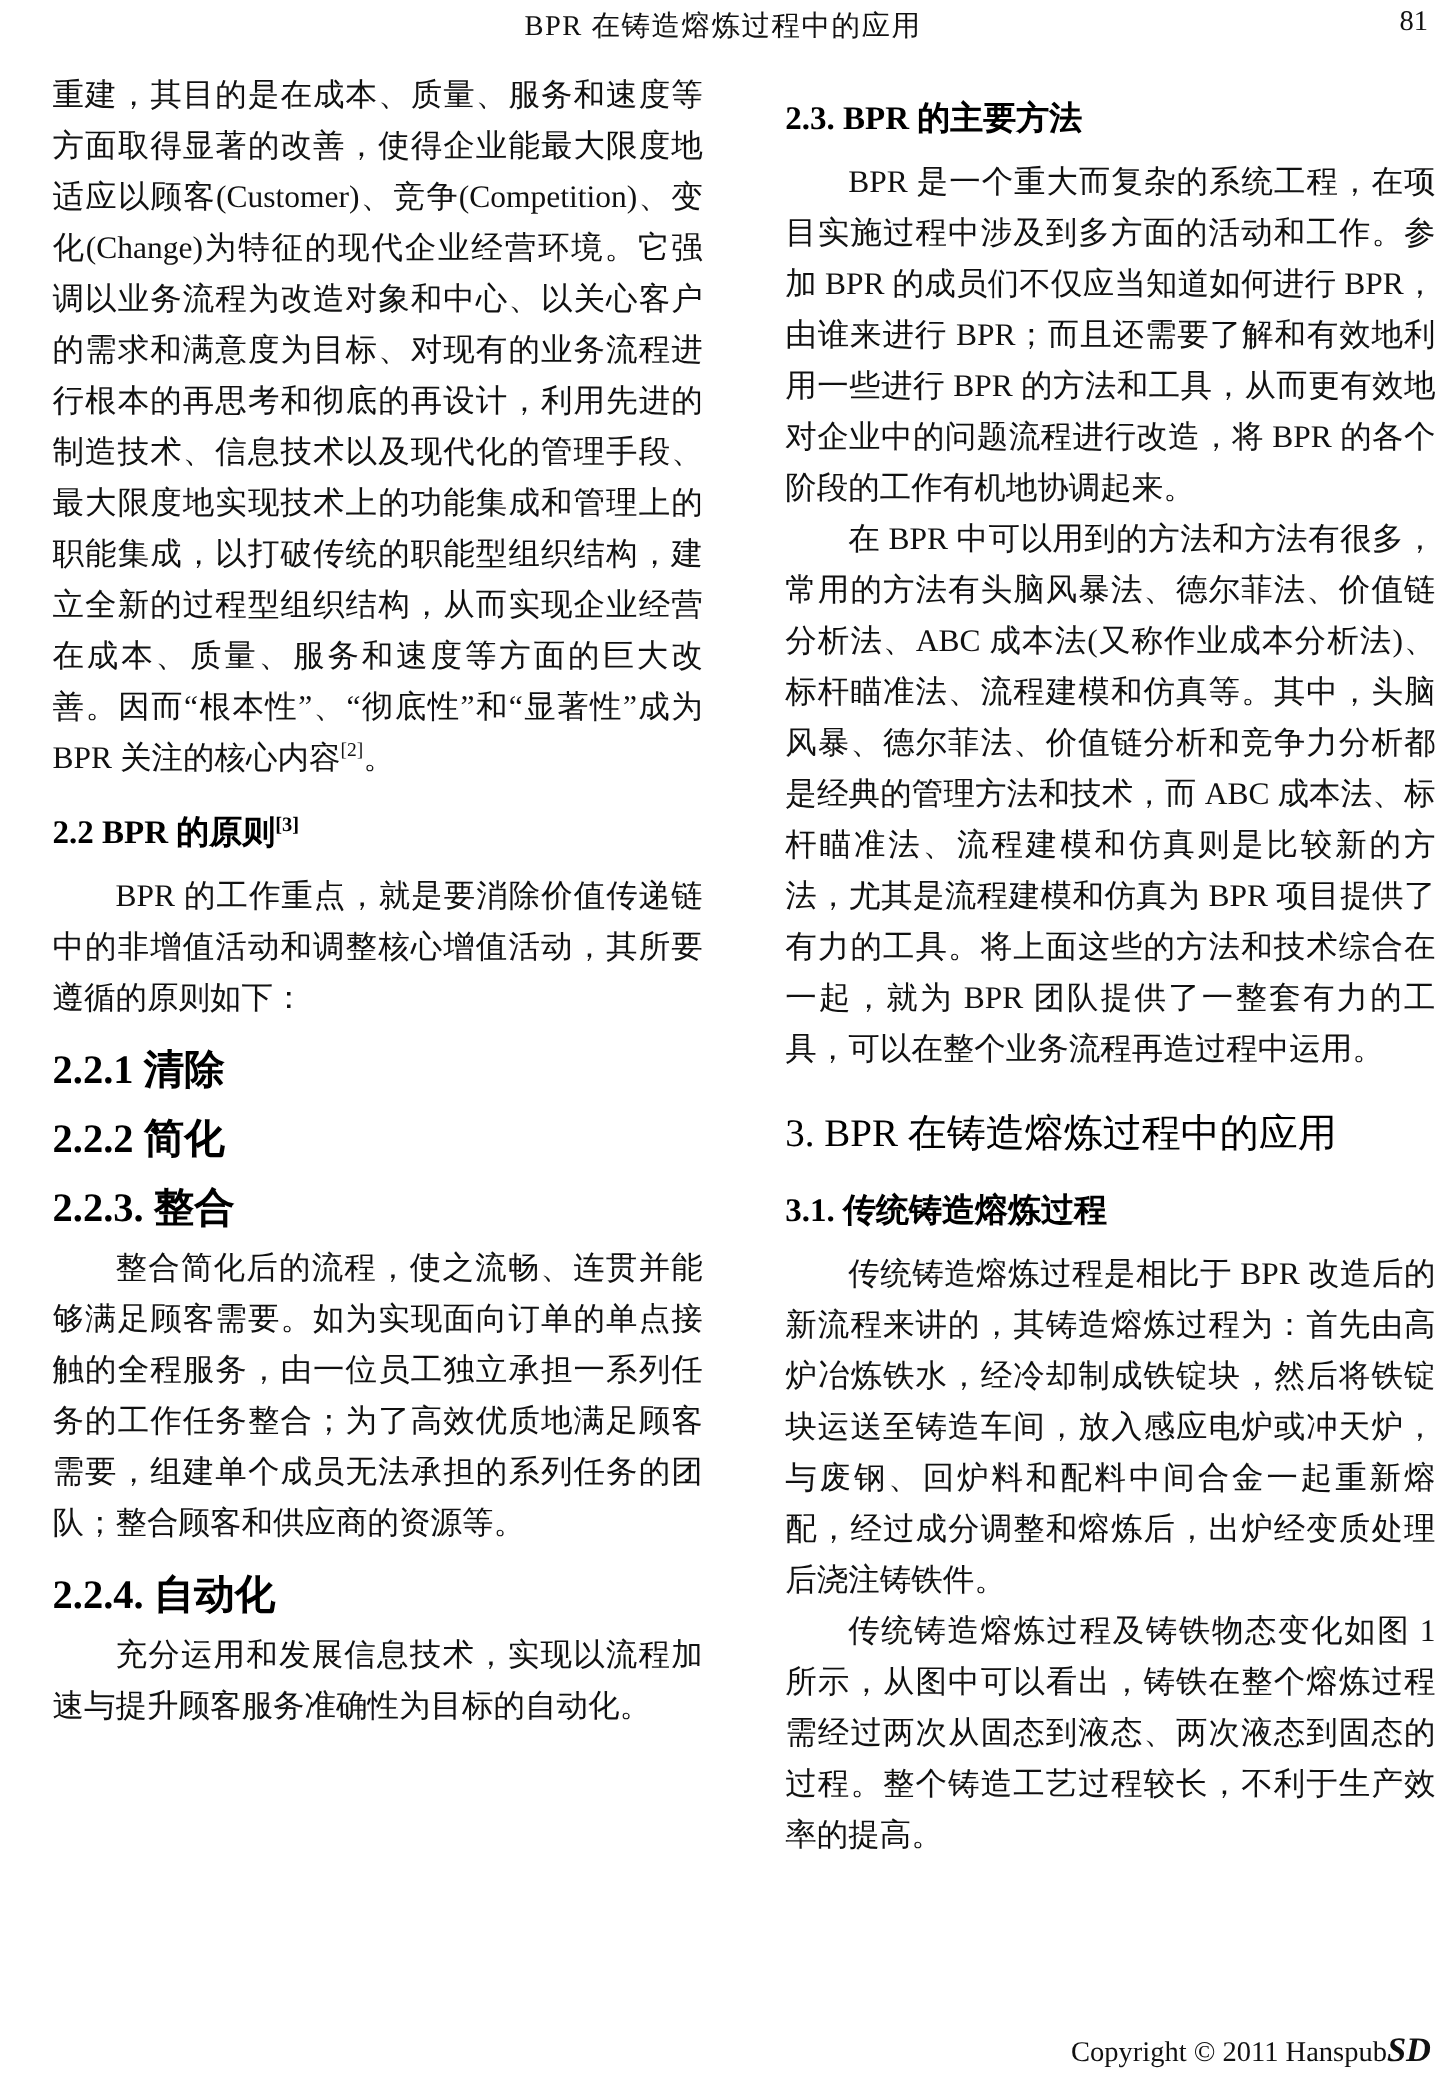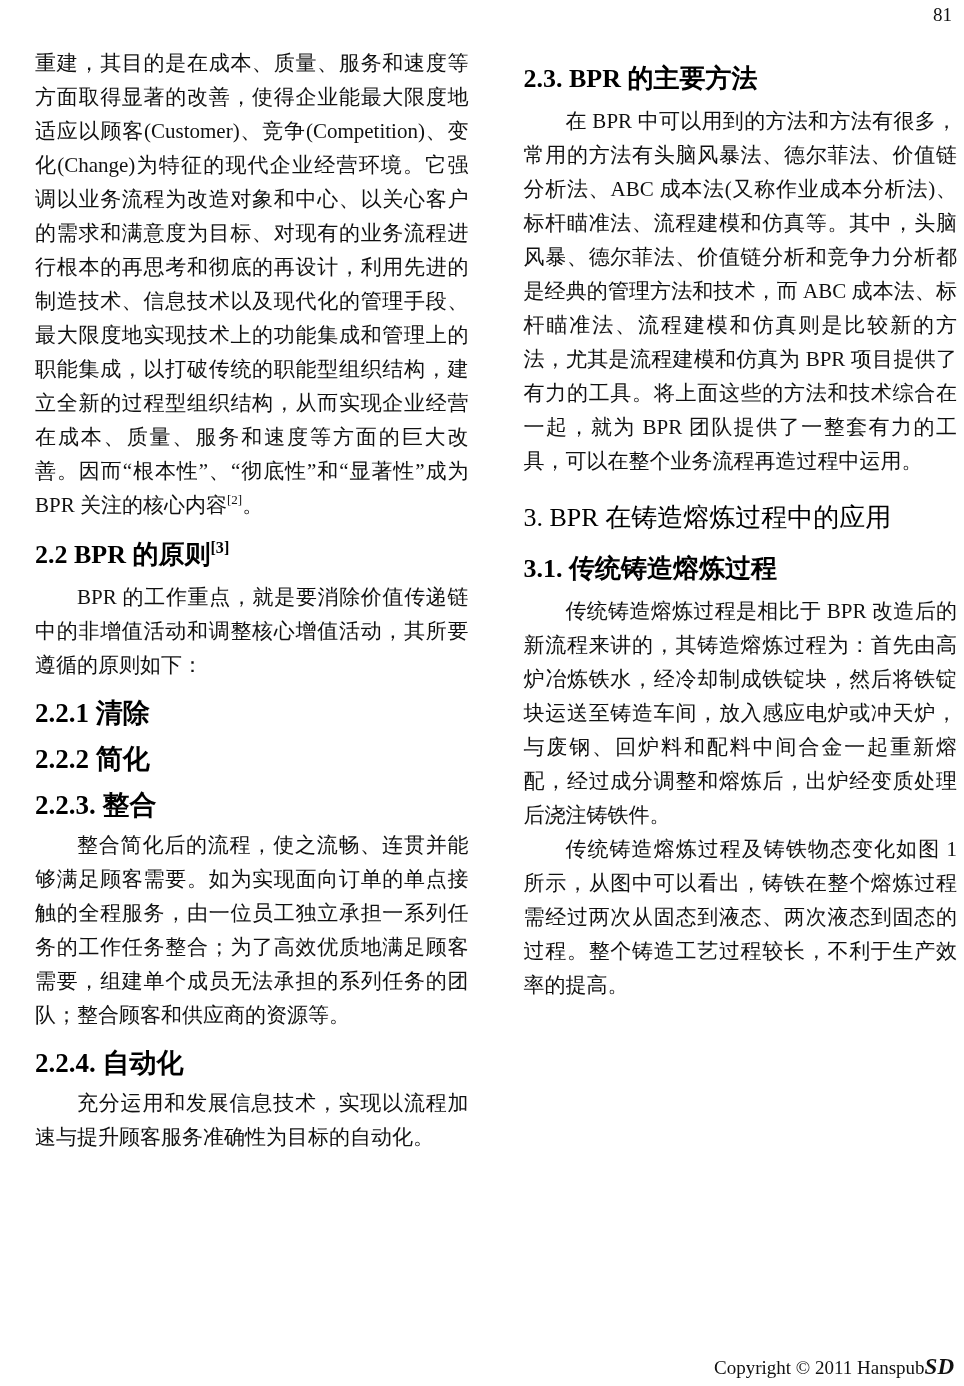--- a/index.html
+++ b/index.html
@@ -46,21 +46,21 @@
   sup { font-size: 0.62em; line-height: 0; }
 
   h1, h2, h3 { font-family: "Liberation Serif", "DejaVu Serif", serif; color: #000; }
   h1.sec-main {
     font-size: 26px;
     line-height: 36px;
     margin: 22px 0 12px 0;
     font-weight: normal;
   }
   h2.sec {
-    font-size: 26px;
+    font-size: 22px;
     line-height: 30px;
     margin: 18px 0 10px 0;
     font-weight: bold;
   }
   h3.subsec {
     font-size: 27px;
     line-height: 30px;
     margin: 16px 0 8px 0;
     font-weight: bold;
   }
@@ -79,20 +79,21 @@
     font-style: italic;
     font-size: 23px;
   }
 </style>
 </head>
 <body>
 
 <div class="page">
 
   <header class="running-header">
+    <div class="running-title">BPR 在铸造熔炼过程中的应用</div>
     <div class="page-number">81</div>
   </header>
 
   <main class="body-cols">
 
     <section class="col">
       <p><span>重建，其目的是在成本、质量、服务和速度等方面取得显著的改善，使得企业能最大限度地适应以顾客(Customer)、竞争(Competition)、变化(Change)为特征的现代企业经营环境。它强调以业务流程为改造对象和中心、以关心客户的需求和满意度为目标、对现有的业务流程进行根本的再思考和彻底的再设计，利用先进的制造技术、信息技术以及现代化的管理手段、最大限度地实现技术上的功能集成和管理上的职能集成，以打破传统的职能型组织结构，建立全新的过程型组织结构，从而实现企业经营在成本、质量、服务和速度等方面的巨大改善。因而“根本性”、“彻底性”和“显著性”成为 BPR 关注的核心内容</span><sup>[2]</sup><span>。</span></p>
 
       <h2 class="sec"><span>2.2 BPR 的原则</span><sup>[3]</sup></h2>
       <p class="ind">BPR 的工作重点，就是要消除价值传递链中的非增值活动和调整核心增值活动，其所要遵循的原则如下：</p>
@@ -105,20 +106,21 @@
       <p class="ind">整合简化后的流程，使之流畅、连贯并能够满足顾客需要。如为实现面向订单的单点接触的全程服务，由一位员工独立承担一系列任务的工作任务整合；为了高效优质地满足顾客需要，组建单个成员无法承担的系列任务的团队；整合顾客和供应商的资源等。</p>
 
       <h3 class="subsec">2.2.4. 自动化</h3>
       <p class="ind">充分运用和发展信息技术，实现以流程加速与提升顾客服务准确性为目标的自动化。</p>
 
     </section>
 
     <section class="col">
 
       <h2 class="sec">2.3. BPR 的主要方法</h2>
+      <p class="ind">BPR 是一个重大而复杂的系统工程，在项目实施过程中涉及到多方面的活动和工作。参加 BPR 的成员们不仅应当知道如何进行 BPR，由谁来进行 BPR；而且还需要了解和有效地利用一些进行 BPR 的方法和工具，从而更有效地对企业中的问题流程进行改造，将 BPR 的各个阶段的工作有机地协调起来。</p>
       <p class="ind">在 BPR 中可以用到的方法和方法有很多，常用的方法有头脑风暴法、德尔菲法、价值链分析法、ABC 成本法(又称作业成本分析法)、标杆瞄准法、流程建模和仿真等。其中，头脑风暴、德尔菲法、价值链分析和竞争力分析都是经典的管理方法和技术，而 ABC 成本法、标杆瞄准法、流程建模和仿真则是比较新的方法，尤其是流程建模和仿真为 BPR 项目提供了有力的工具。将上面这些的方法和技术综合在一起，就为 BPR 团队提供了一整套有力的工具，可以在整个业务流程再造过程中运用。</p>
 
       <h1 class="sec-main">3. BPR 在铸造熔炼过程中的应用</h1>
 
       <h2 class="sec">3.1. 传统铸造熔炼过程</h2>
       <p class="ind">传统铸造熔炼过程是相比于 BPR 改造后的新流程来讲的，其铸造熔炼过程为：首先由高炉冶炼铁水，经冷却制成铁锭块，然后将铁锭块运送至铸造车间，放入感应电炉或冲天炉，与废钢、回炉料和配料中间合金一起重新熔配，经过成分调整和熔炼后，出炉经变质处理后浇注铸铁件。</p>
       <p class="ind">传统铸造熔炼过程及铸铁物态变化如图 1 所示，从图中可以看出，铸铁在整个熔炼过程需经过两次从固态到液态、两次液态到固态的过程。整个铸造工艺过程较长，不利于生产效率的提高。</p>
 
     </section>
 

